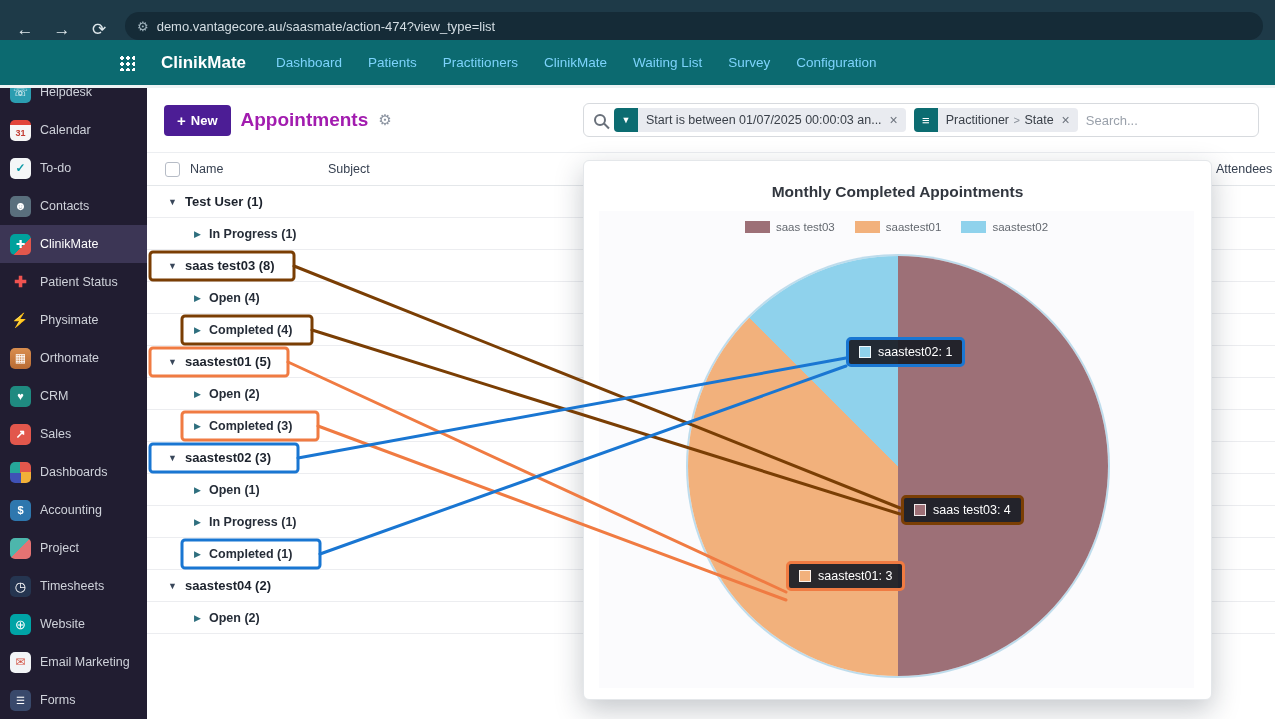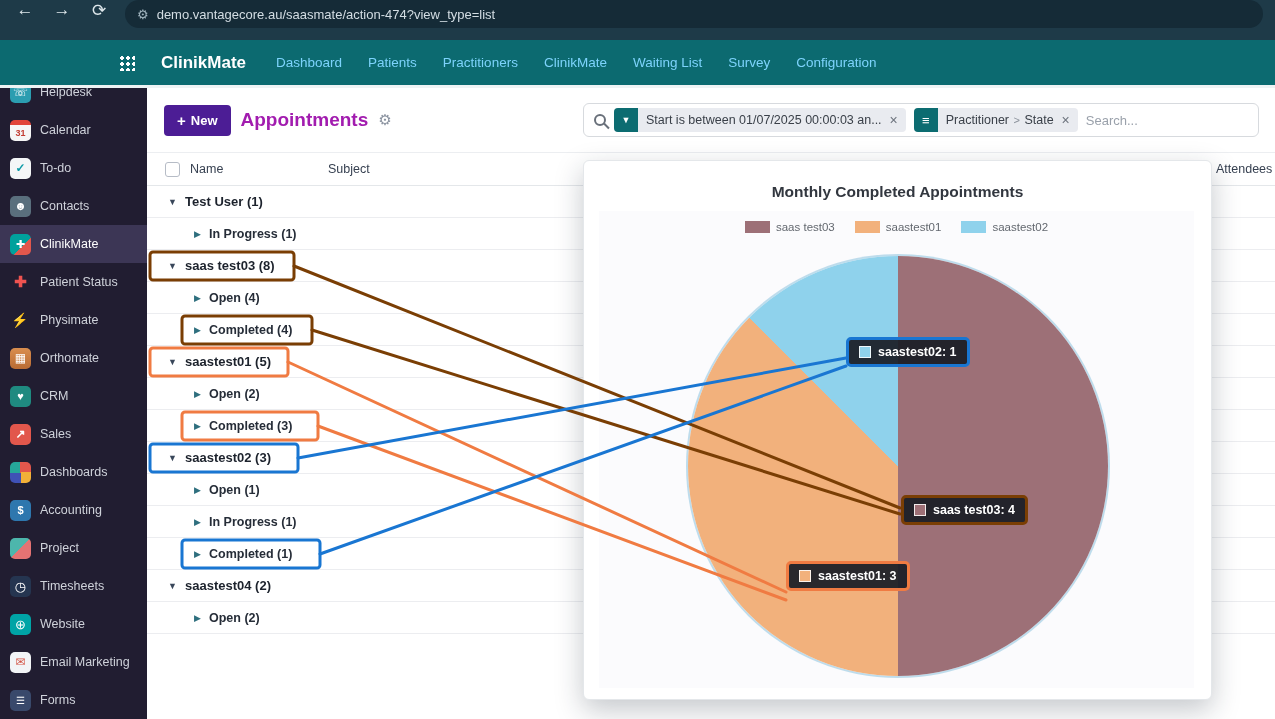--- a/index.html
+++ b/index.html
@@ -1,19 +1,19 @@
 <!DOCTYPE html>
 <html><head>
 <meta charset="utf-8">
 <style>
   *{box-sizing:border-box;margin:0;padding:0}
   html,body{width:1275px;height:719px;overflow:hidden;font-family:"Liberation Sans",sans-serif;background:#fff;position:relative}
 
   
-  .browser-bar{height:40px;background:#1e3a48;display:flex;align-items:flex-start;gap:15px;padding:0 12px 0 14px}
+  .browser-bar{height:40px;background:#1e3a48;display:flex;align-items:flex-end;gap:15px;padding:0 12px 0 14px}
   .bicon{color:#dfe8ec;font-size:17px;width:22px;text-align:center;cursor:pointer;flex-shrink:0}
   .back::before{content:"←"} .fwd::before{content:"→"} .reload::before{content:"⟳"}
   .url-bar{flex:1;height:28px;background:#152b37;border-radius:14px;display:flex;align-items:center;padding:0 12px;gap:8px;cursor:text}
   .site-icon{color:#9fb3bd;font-size:13px}.site-icon::before{content:"⚙"}
   .url-text{color:#d3dde3;font-size:13px;white-space:nowrap}
 
   
   .app-nav{height:48px;background:#0c6a70;display:flex;align-items:center;gap:26px;padding-left:118px;border-bottom:3px solid #eef3f4}
   .apps-grid{width:17px;height:17px;flex-shrink:0;cursor:pointer;background-image:radial-gradient(circle,#fff 1.6px,transparent 1.9px);background-size:6px 6px;background-position:1px 1px}
   .brand{color:#fff;font-size:17px;font-weight:700;margin-right:4px;cursor:pointer}
@@ -80,21 +80,21 @@
   
   .chart-card{position:absolute;left:583px;top:160px;width:629px;height:540px;background:#fff;border:1px solid #e4e7ea;border-radius:6px;box-shadow:0 10px 28px rgba(25,35,50,.25);z-index:5}
   .chart-title{position:absolute;top:22px;left:0;right:0;text-align:center;font-size:15.5px;font-weight:700;color:#32373f}
   .chart-canvas{position:absolute;left:15px;top:50px;width:595px;height:477px;background:#fbfbfd}
   .legend{position:absolute;top:10px;left:0;right:0;display:flex;justify-content:center;gap:20px}
   .leg-item{display:flex;align-items:flex-end;gap:6px;cursor:pointer}
   .swatch{width:25px;height:12px;display:inline-block}
   .leg-label{font-size:11.5px;color:#63686f;white-space:nowrap}
   .pie{position:absolute;left:89px;top:45px;width:420px;height:420px;border-radius:50%;box-shadow:0 0 0 2px rgba(150,200,225,.6)}
   .tooltip{position:absolute;display:flex;align-items:center;gap:7px;background:rgba(26,29,38,.93);border-radius:5px;padding:5px 10px;border:3px solid transparent;white-space:nowrap}
-  .ttext{color:#fff;font-size:12.5px;font-weight:700}
+  .ttext{color:#fff;font-size:12.5px;font-weight:400}
   .tswatch{width:12px;height:12px;border:1px solid rgba(255,255,255,.85);display:inline-block;flex-shrink:0}
   .tt-blue{left:247px;top:126px;border-color:#1976d2}
   .tt-brown{left:302px;top:284px;border-color:#7a3e04}
   .tt-orange{left:187px;top:350px;border-color:#f07b42}
 
   
   .annotations{position:absolute;inset:0;z-index:10;pointer-events:none}
   .annotations rect{fill:none;stroke-width:3}
   .annotations line{stroke-width:3;stroke-linecap:round}
 </style>

